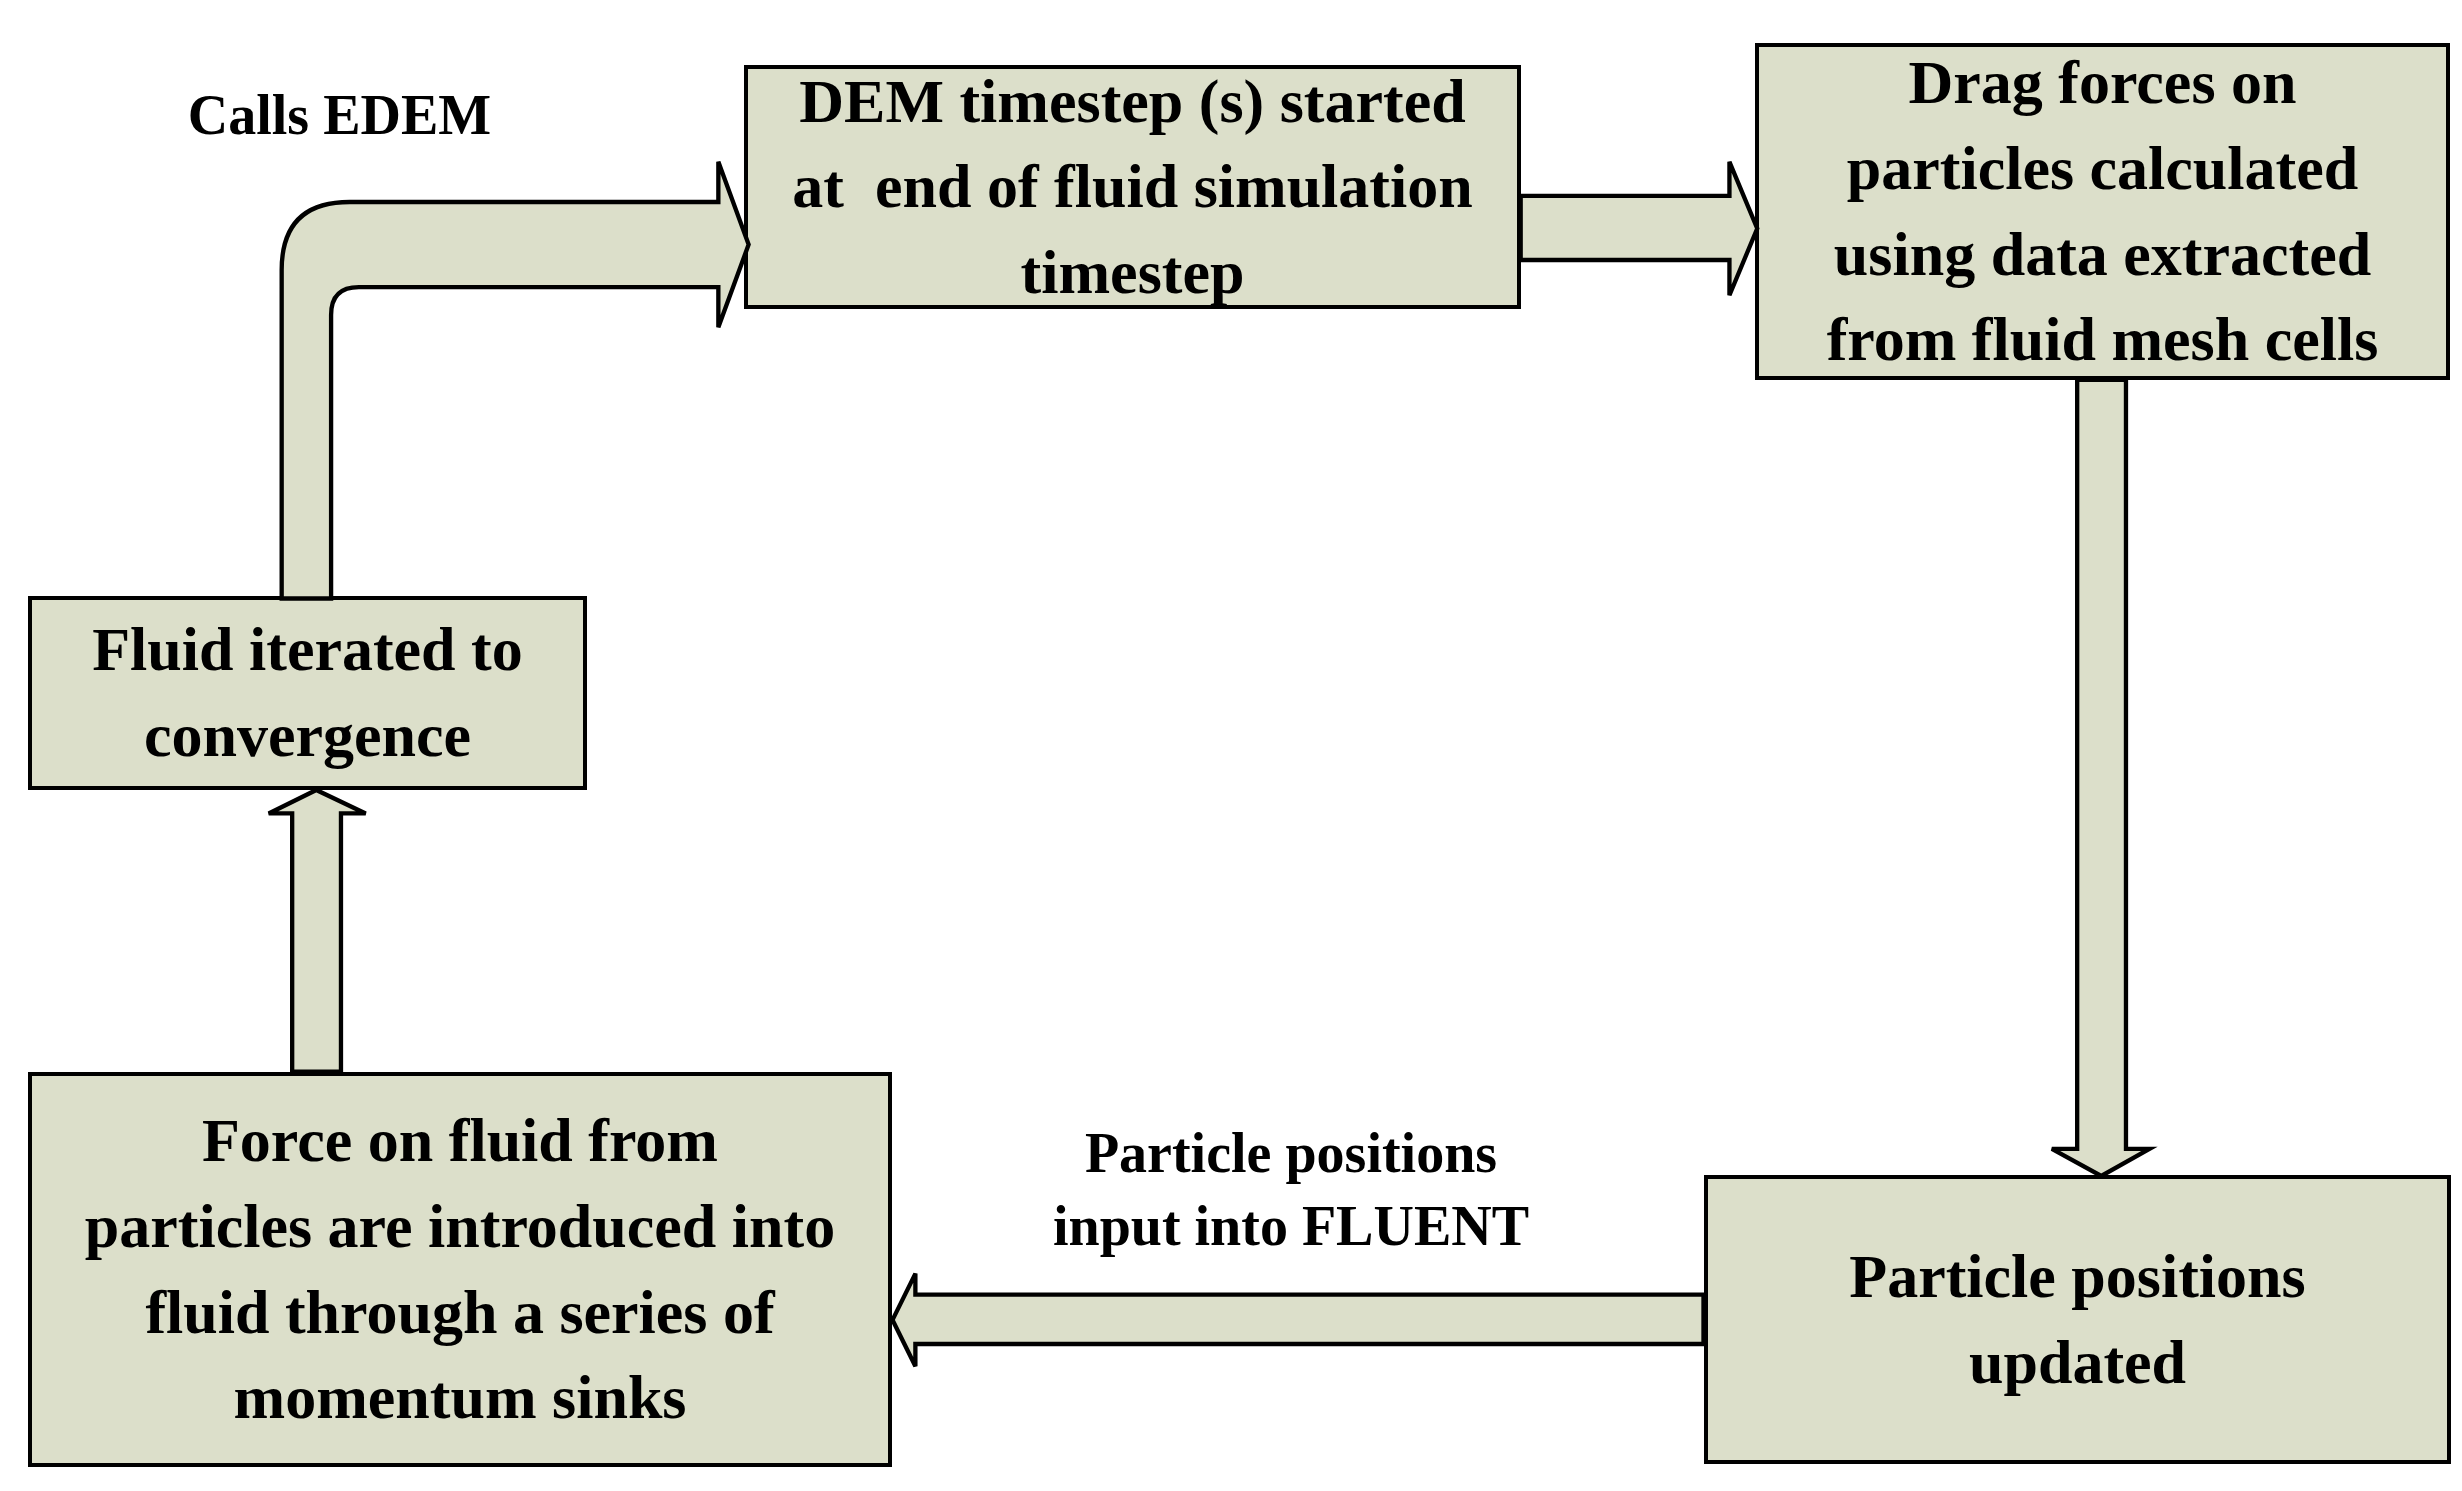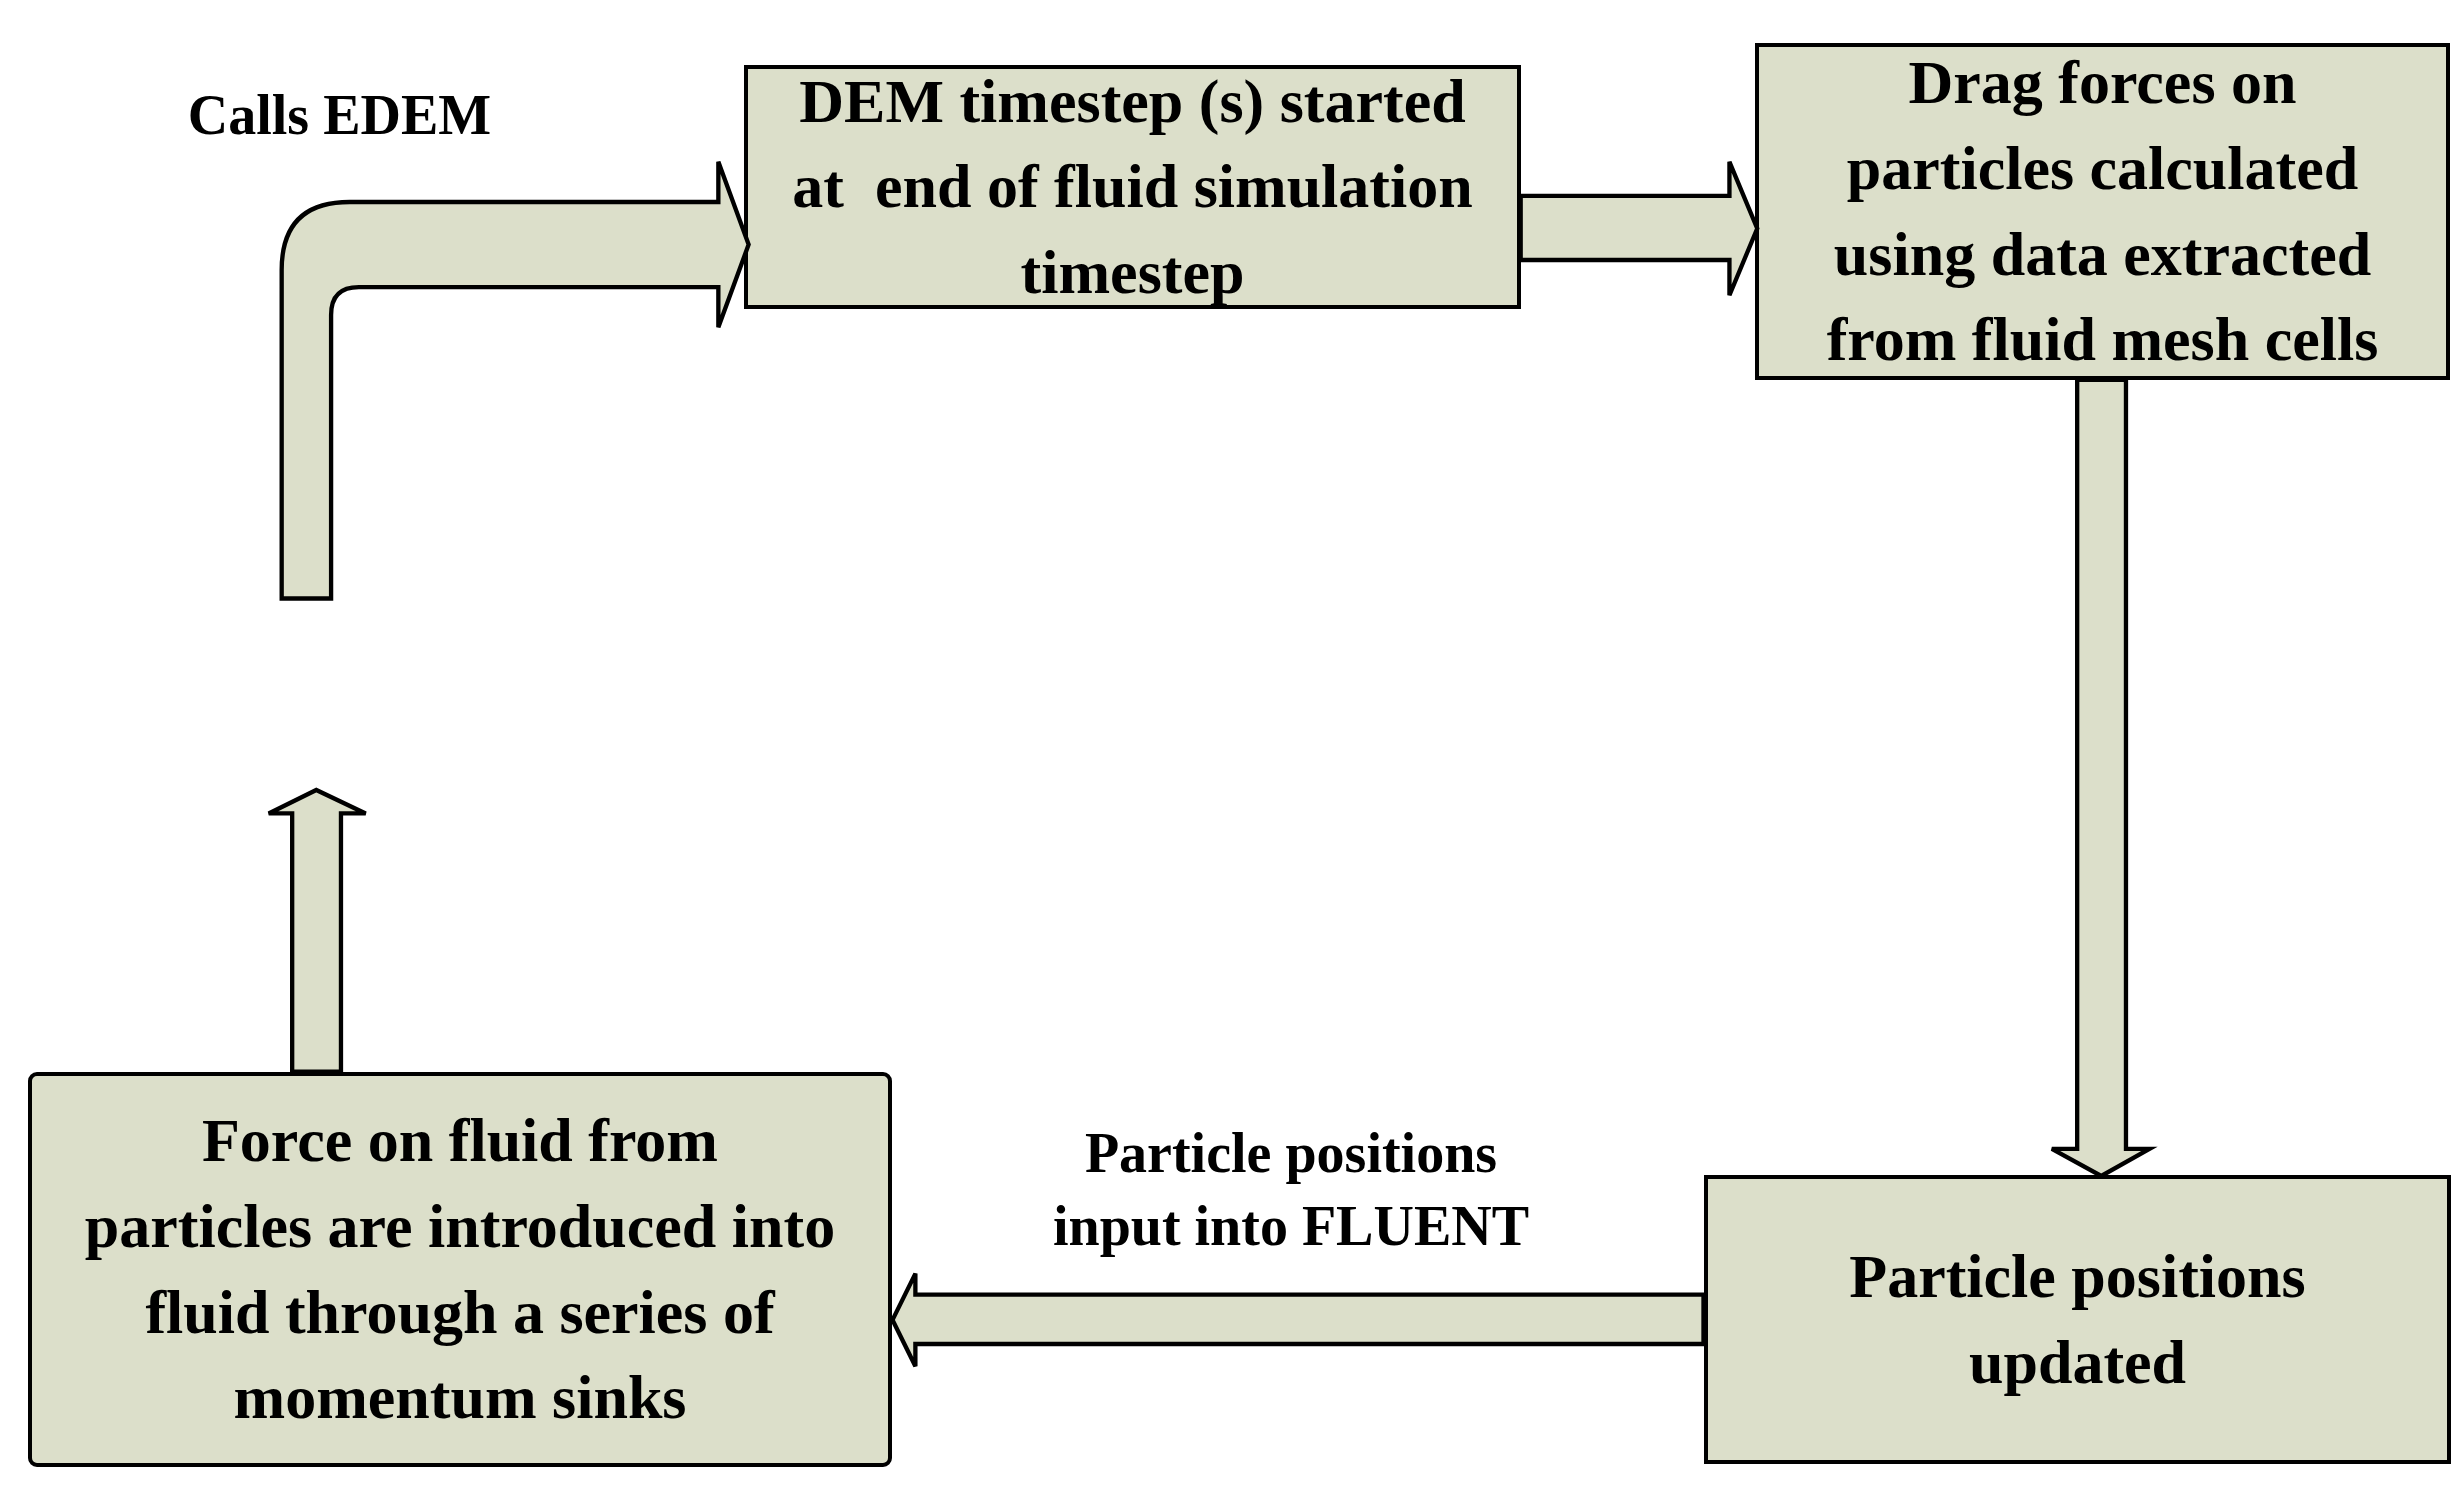--- a/index.html
+++ b/index.html
@@ -39,21 +39,21 @@
     color: #000000;
     font-weight: bold;
     font-size: 56px;
     line-height: 1.3;
     text-align: center;
     white-space: pre-wrap;
   }
   #node-dem      { left: 744px; top: 65px;  width: 777px; height: 244px; }
   #node-drag     { left: 1755px; top: 43px;   width: 695px; height: 337px; }
   #node-fluid    { left: 28px;   top: 596px;  width: 559px;  height: 194px; }
-  #node-force    { left: 28px;   top: 1072px; width: 864px; height: 395px; border-radius: 9px; }
+  #node-force    { left: 28px;   top: 1072px; width: 864px; height: 395px; }
   #node-particle { left: 1704px; top: 1175px; width: 747px; height: 289px; }
 
   #label-calls-edem   { left: 111px;  top: 79px;  width: 457px;  }
   #label-input-fluent { left: 982px; top: 1117px; width: 618px; }
 
   svg.arrow-layer {
     position: absolute;
     left: 0; top: 0;
     width: 2462px;
     height: 1491px;
@@ -71,20 +71,22 @@
 
   <div class="node" id="node-dem">DEM timestep (s) started
 at  end of fluid simulation
 timestep</div>
 
   <div class="node" id="node-drag">Drag forces on
 particles calculated
 using data extracted
 from fluid mesh cells</div>
 
+  <div class="node" id="node-fluid">Fluid iterated to
+convergence</div>
 
   <div class="node" id="node-force">Force on fluid from
 particles are introduced into
 fluid through a series of
 momentum sinks</div>
 
   <div class="node" id="node-particle">Particle positions
 updated</div>
 
   <div class="free-label" id="label-calls-edem">Calls EDEM</div>

